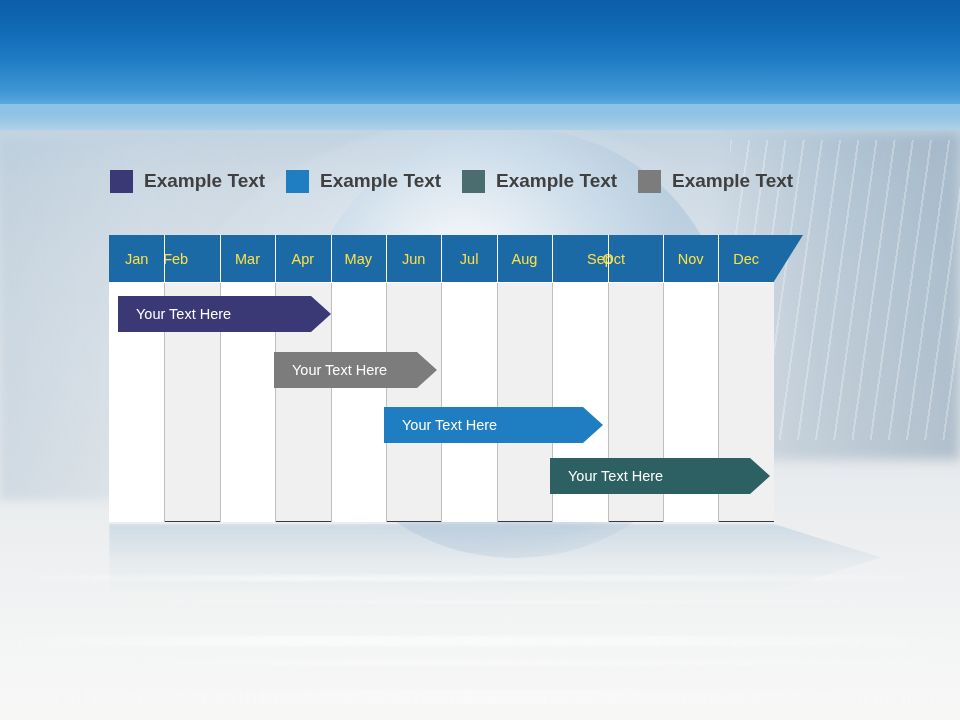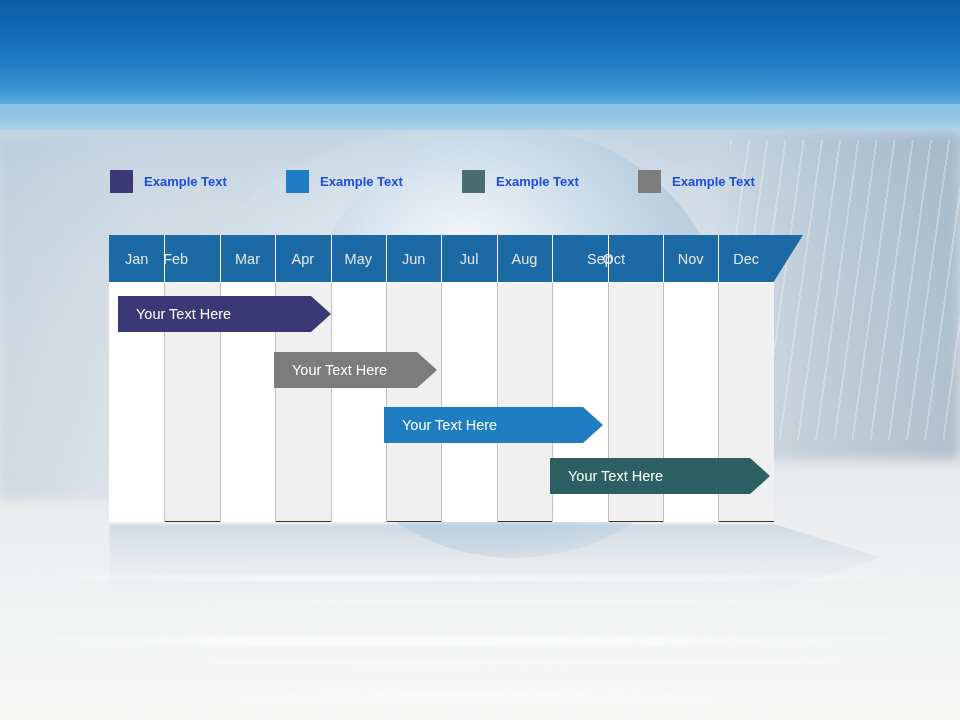--- a/index.html
+++ b/index.html
@@ -143,23 +143,23 @@
     display: flex;
     align-items: center;
   }
   .legend-swatch {
     width: 23px;
     height: 23px;
     margin-right: 11px;
     display: inline-block;
   }
   .legend-label {
-    font-size: 13px;
+    font-size: 19px;
     font-weight: bold;
-    color: #1d4ed8;
+    color: #404040;
     white-space: nowrap;
   }
 
   
   .chart {
     position: absolute;
     left: 109px; top: 235px;
     width: 772px; height: 290px;
   }
   .arrow-body {
@@ -207,21 +207,21 @@
     box-sizing: border-box;
   }
   .month-cell {
     position: absolute;
     top: 0;
     height: 48px;
     width: 55.4px;
     display: flex;
     align-items: center;
     justify-content: center;
-    color: #e5e5e5;
+    color: #fde047;
     font-size: 14.5px;
     box-sizing: border-box;
     text-align: right;
   }
   .month-divider {
     position: absolute;
     top: 0;
     width: 1px;
     height: 48px;
     background: #ffffff;

